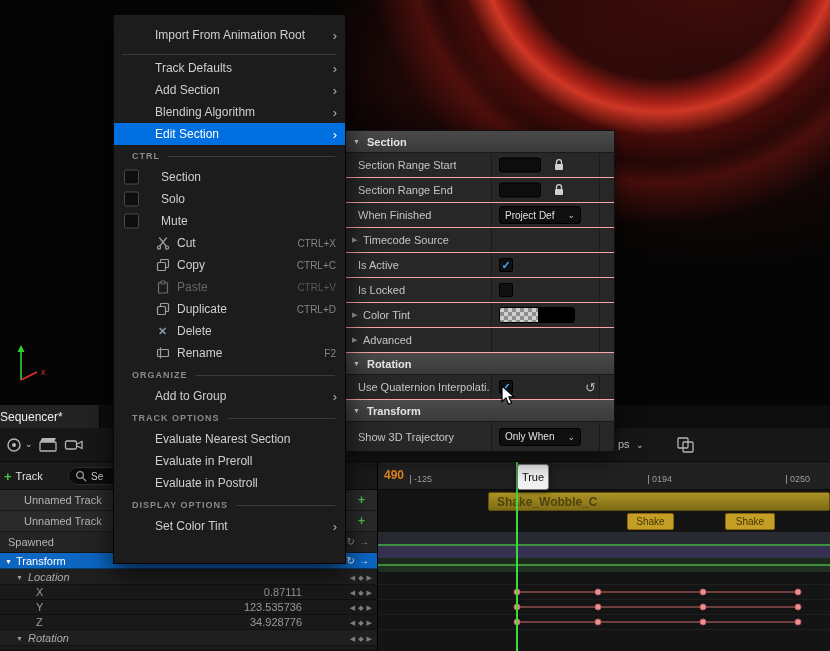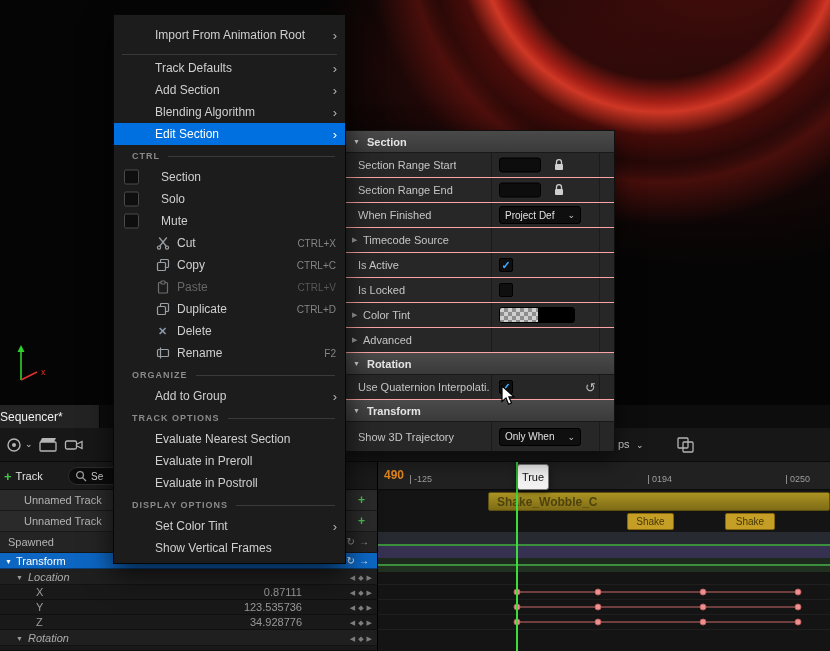--- a/index.html
+++ b/index.html
@@ -500,22 +500,19 @@
     <div class="mi" style="top:457px">
       <span class="lbl">Evaluate in Postroll</span>
     </div>
     <div class="mhead" style="top:482px">
       <span>DISPLAY OPTIONS</span>
     </div>
     <div class="mi" style="top:500px">
       <span class="lbl">Set Color Tint</span>
       <span class="arrow">›</span>
     </div>
-    <div class="mi" style="top:522px">
-      <span class="lbl">Show Vertical Frames</span>
-    </div>
   </div>
 
   <svg class="cursor" width="15" height="21" viewBox="0 0 15 21">
     <polygon points="1,1 1,16.5 5,13 7.6,19.3 10.5,18 7.9,11.9 13,11.9" fill="#fff" stroke="#000" stroke-width="1.2"></polygon>
   </svg>
 
 </div>
 
 </body></html>

